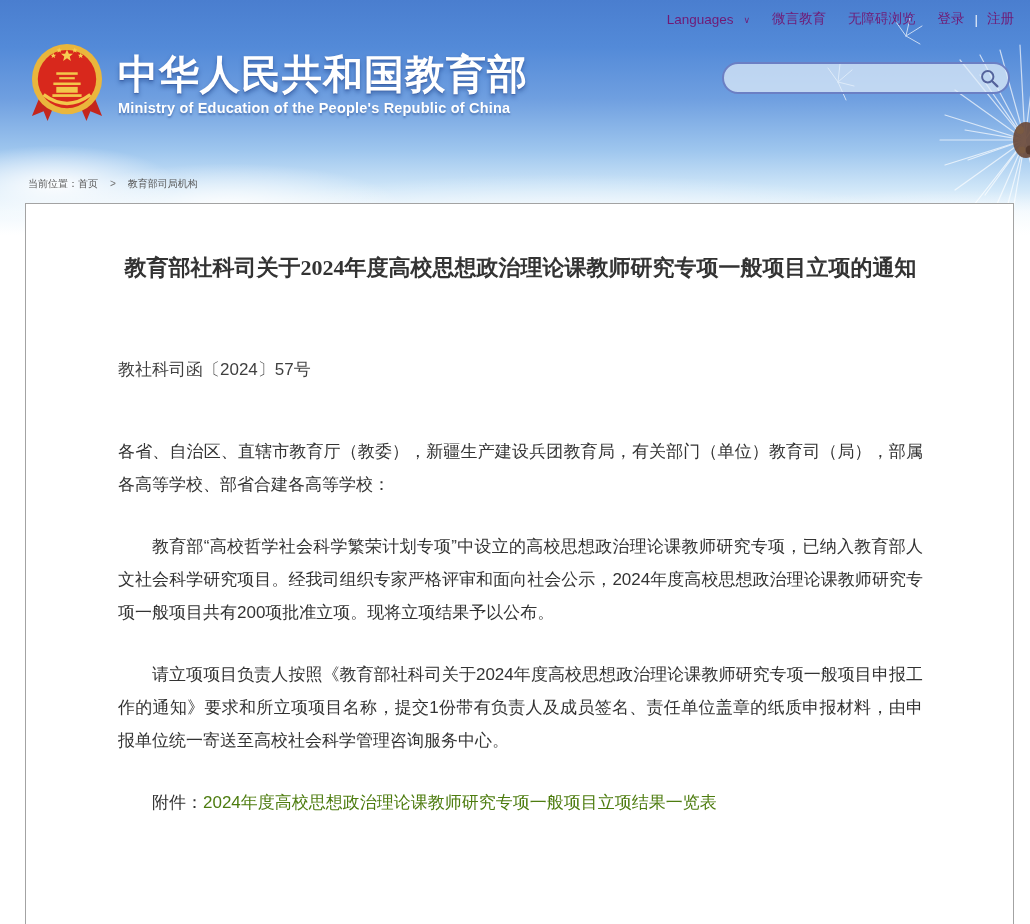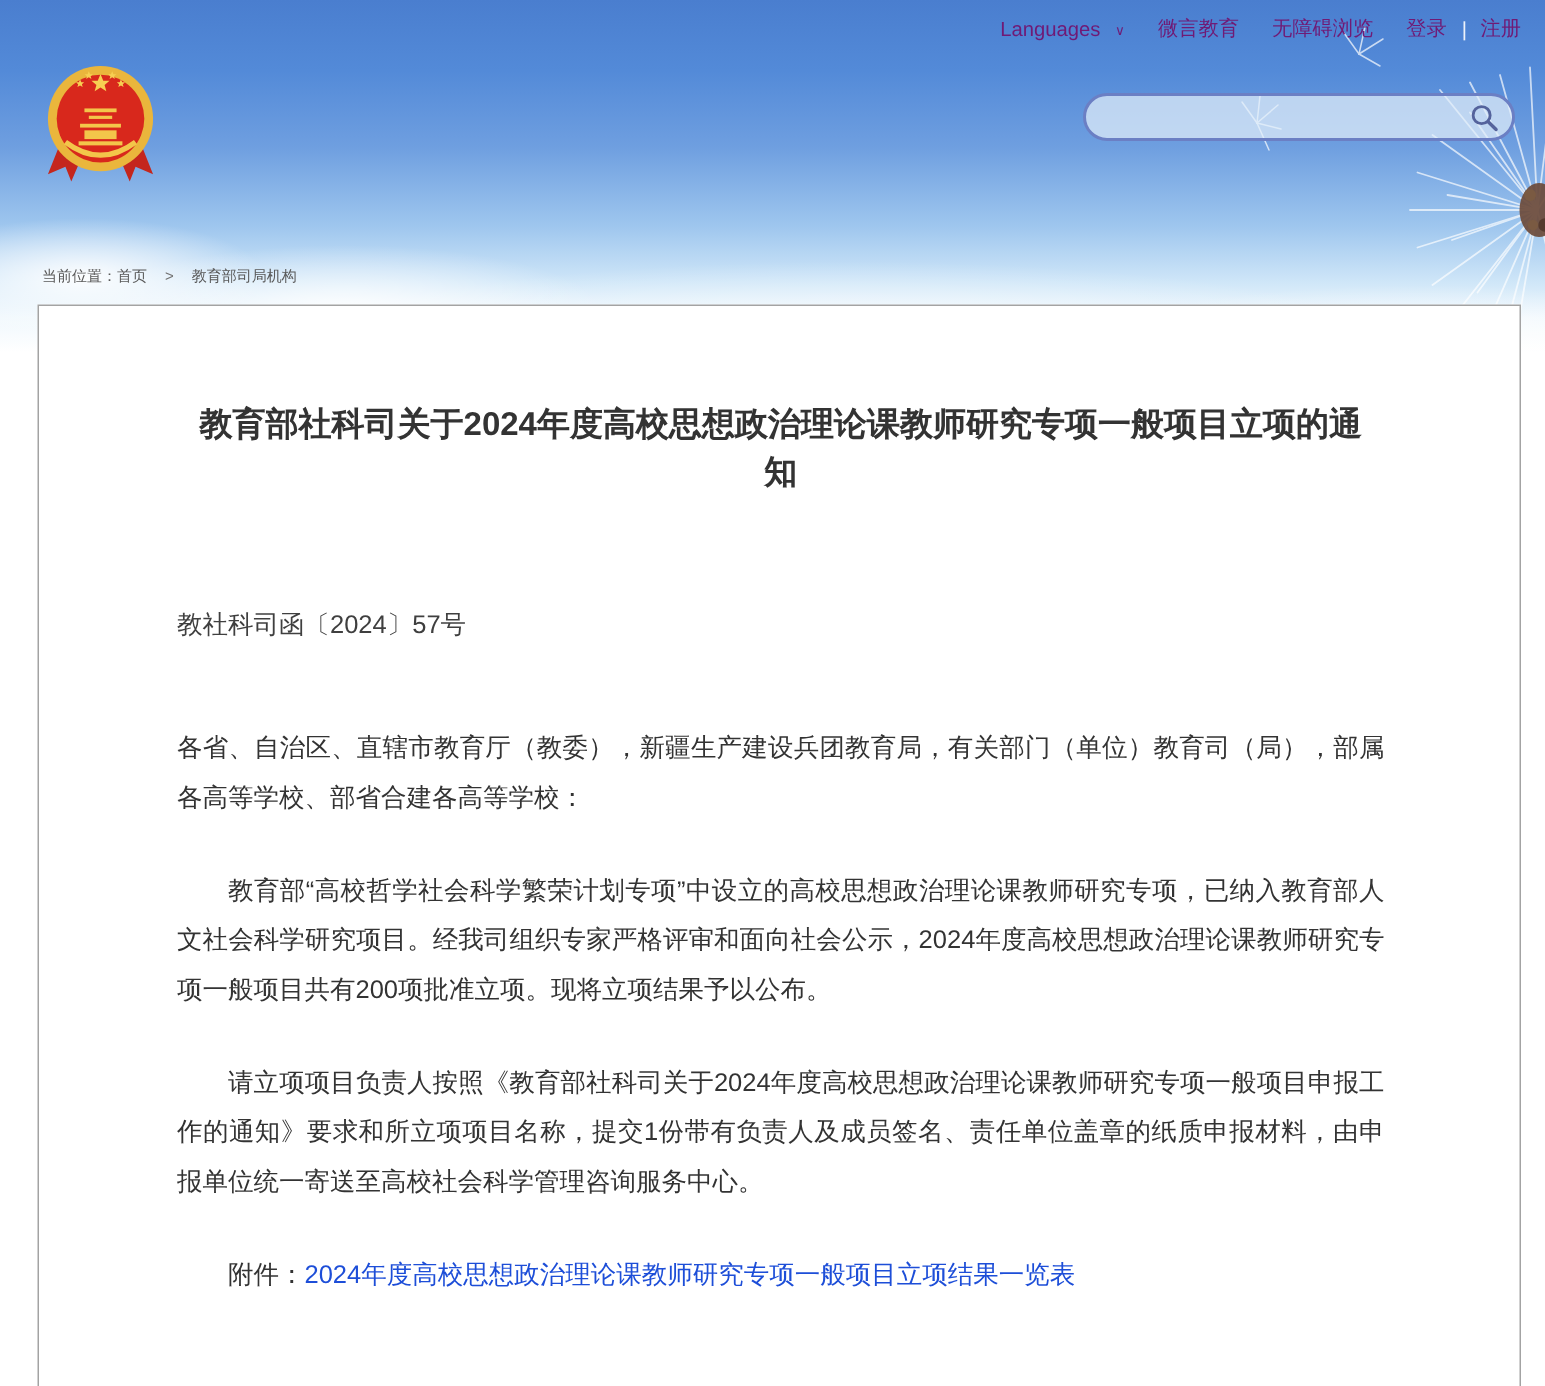--- a/index.html
+++ b/index.html
@@ -50,26 +50,26 @@
   .breadcrumb{position:absolute;top:177px;left:28px;z-index:2;font-size:10px;color:#595959;}
   .breadcrumb a{color:#595959;text-decoration:none;cursor:pointer;}
   .bc-sep{margin:0 12px;color:#737373;}
 
   
   .card{
     position:absolute;top:203px;left:25px;width:989px;height:790px;z-index:2;
     background:#fff;border:1px solid #a3a3a3;box-sizing:border-box;
     padding:48px 90px 0 92px;
   }
-  .doc-title{margin:15px;font-size:22px;font-weight:bold;color:#333;text-align:center;line-height:32px;}
+  .doc-title{margin:0;font-size:22px;font-weight:bold;color:#333;text-align:center;line-height:32px;font-family:Liberation Serif, serif;}
   .doc-number{margin-top:74px;font-size:17px;color:#3f3f3f;line-height:24px;}
   .doc-body{margin-top:53px;font-size:17px;color:#333;line-height:33px;text-align:justify;}
   .doc-body p{margin:0 0 29px;text-indent:34px;}
   .doc-body p.no-indent{text-indent:0;}
-  .att-link{color:#1d4ed8;text-decoration:none;cursor:pointer;}
+  .att-link{color:#4d7c0f;text-decoration:none;cursor:pointer;}
 </style>
 </head>
 <body>
 
 <div class="page">
 
   <div class="sky">
     <svg class="dandelion" width="220" height="232" viewBox="0 0 220 232">
       <g stroke="#ffffff" stroke-width="1.2" opacity="0.68" stroke-linecap="round">
         <line x1="215" y1="140" x2="150" y2="60"></line>
@@ -137,20 +137,24 @@
         <polygon transform="translate(30,10.5) scale(0.45)" points="0,-6.5 1.9,-2 6.2,-2 2.8,0.9 4,5.3 0,2.7 -4,5.3 -2.8,0.9 -6.2,-2 -1.9,-2" fill="#f7cf52"></polygon>
         <polygon transform="translate(46,10.5) scale(0.45)" points="0,-6.5 1.9,-2 6.2,-2 2.8,0.9 4,5.3 0,2.7 -4,5.3 -2.8,0.9 -6.2,-2 -1.9,-2" fill="#f7cf52"></polygon>
         <polygon transform="translate(52,16) scale(0.45)" points="0,-6.5 1.9,-2 6.2,-2 2.8,0.9 4,5.3 0,2.7 -4,5.3 -2.8,0.9 -6.2,-2 -1.9,-2" fill="#f7cf52"></polygon>
         <rect x="27" y="33" width="22" height="2.6" fill="#f3c64a"></rect>
         <rect x="30" y="38" width="16" height="2.2" fill="#f3c64a"></rect>
         <rect x="24" y="43.5" width="28" height="2.6" fill="#f3c64a"></rect>
         <rect x="27" y="48" width="22" height="6" fill="#f3c64a"></rect>
         <rect x="23" y="55.5" width="30" height="2.8" fill="#f3c64a"></rect>
         <path d="M14,56 Q38,74 62,56" stroke="#f3c64a" stroke-width="3.6" fill="none"></path>
       </svg>
+      <span class="logo-text">
+        <span class="site-title" style="display:block">中华人民共和国教育部</span>
+        <span class="site-subtitle" style="display:block">Ministry of Education of the People's Republic of China</span>
+      </span>
     </a>
     <div class="searchbox">
       <input class="search-input" type="text" placeholder="" style="">
       <button class="search-btn">
         <svg width="21" height="21" viewBox="0 0 24 24">
           <circle cx="10" cy="10" r="6.5" fill="none" stroke="#54639c" stroke-width="2.2"></circle>
           <line x1="15.2" y1="15.2" x2="21" y2="21" stroke="#54639c" stroke-width="2.6" stroke-linecap="round"></line>
         </svg>
       </button>
     </div>

